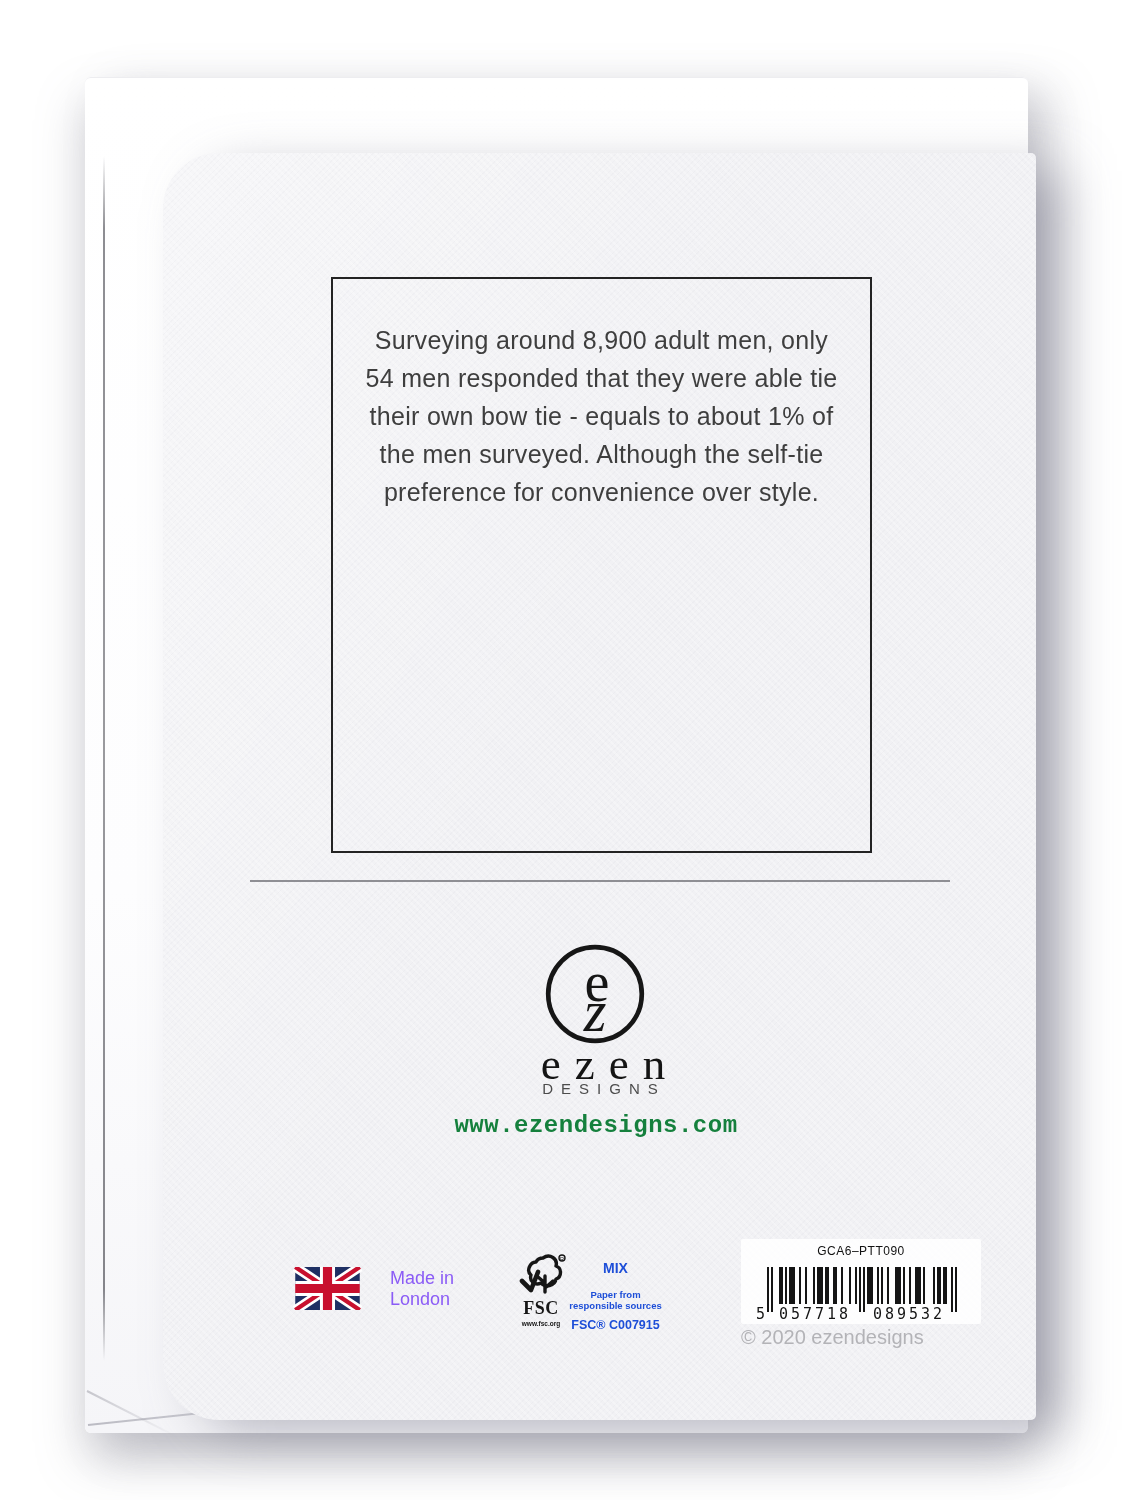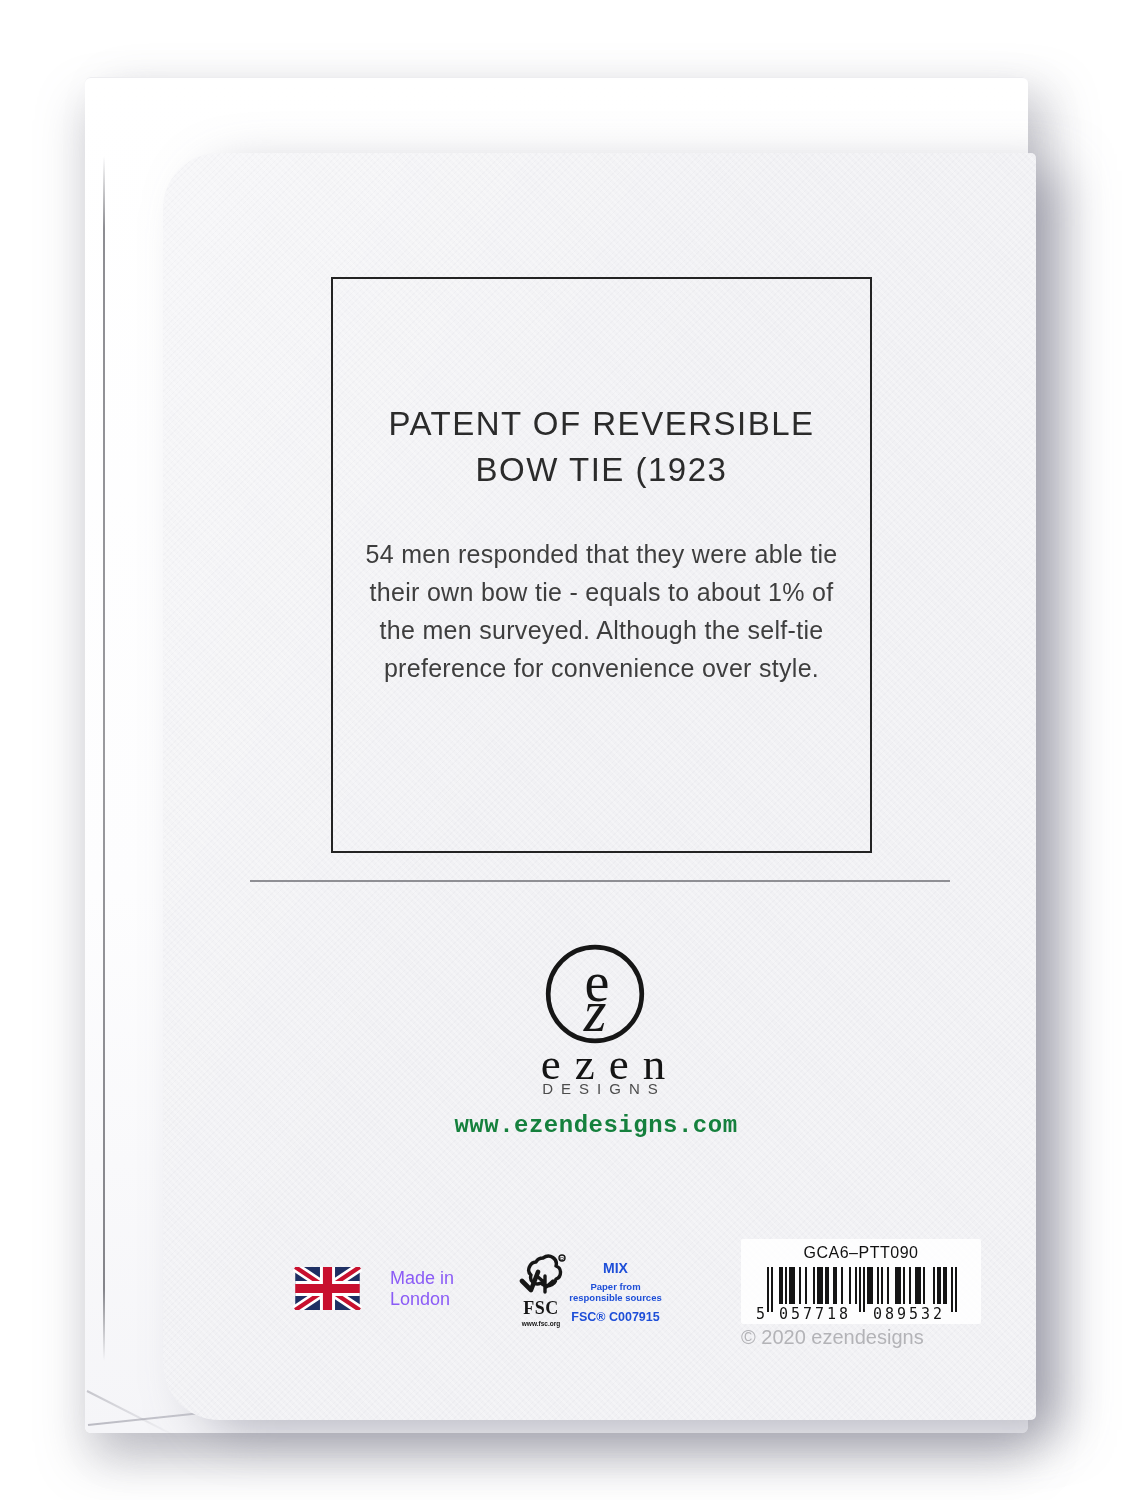--- a/index.html
+++ b/index.html
@@ -47,46 +47,43 @@
   .brand-site{top:1112px;font-size:24px;font-weight:700;letter-spacing:.5px;color:#15803d;font-family:Liberation Mono, monospace;}
 
   
   .flag-svg{left:293px;top:1267px;width:69px;height:43px;}
   .made-in{left:390px;top:1268px;font-size:18px;line-height:20.5px;color:#8b5cf6;}
   .fsc-block{left:512px;top:1252px;width:58px;text-align:center;color:#161616;}
   .fsc-name{font-family:"Liberation Serif",serif;font-weight:700;font-size:18px;margin-top:-2px;letter-spacing:.5px;}
   .fsc-url{font-size:6.5px;font-weight:700;margin-top:1px;}
   .mix-block{left:563px;top:1260px;width:105px;text-align:center;color:#1d4ed8;}
   .mix-grade{font-size:14px;font-weight:700;}
-  .mix-desc{font-size:9.5px;line-height:11px;font-weight:700;margin-top:5px;}
+  .mix-desc{font-size:9.5px;line-height:11px;font-weight:700;margin-top:13px;}
   .mix-license{font-size:12.5px;font-weight:700;margin-top:7px;}
 
   .barcode-area{left:741px;top:1239px;width:240px;height:85px;background:rgba(255,255,255,.85);border-radius:2px;}
-  .sku{position:absolute;left:0;top:5px;width:100%;text-align:center;font-size:16px;letter-spacing:.5px;color:#111;}
+  .sku{position:absolute;left:0;top:5px;width:100%;text-align:center;font-size:12px;letter-spacing:.5px;color:#111;}
   .barcode-svg{position:absolute;left:14px;top:28px;}
   .copyright{left:741px;top:1326px;width:240px;text-align:left;font-size:20px;color:var(--copy-gray,#b3b3b7);}
 </style>
 </head>
 <body>
 
 <div class="scene" style="--card-bg: #f1f1f4; --divider: #8f8f94; --copy-gray: #b3b3b7;">
 
   <div class="abs envelope"></div>
   <div class="abs env-seam"></div>
   <div class="abs env-flap-a"></div>
   <div class="abs env-flap-b"></div>
 
   <div class="abs card"></div>
 
   <div class="abs frame-box">
-    <div class="frame-title">
-      <div>PATENT OF REVERSIBLE</div>
-      <div>BOW TIE (1923</div>
-    </div>
     <div class="frame-body">
+      <div>Surveying around 8,900 adult men, only</div>
       <div>54 men responded that they were able tie</div>
       <div>their own bow tie - equals to about 1% of</div>
       <div>the men surveyed. Although the self-tie</div>
       <div>preference for convenience over style.</div>
     </div>
   </div>
 
   <div class="abs divider"></div>
 
   <svg class="abs logo-svg" viewBox="0 0 100 100">

